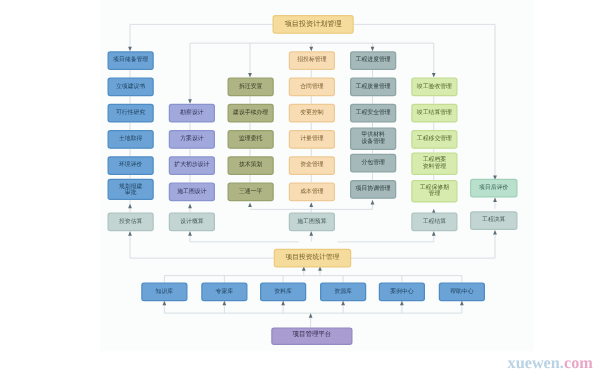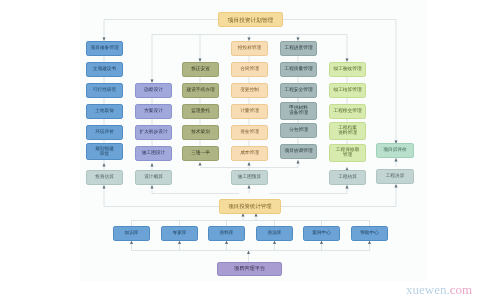--- a/index.html
+++ b/index.html
@@ -6,21 +6,21 @@
   body{width:483px;height:300px;overflow:hidden;
        font-family:"Liberation Sans",sans-serif;}
   #stage{position:relative;width:483px;height:300px;background:#ffffff;}
   #panel{position:absolute;left:80px;top:0px;width:347px;height:281px;
          background:#fbfcfc;}
   .node{position:absolute;box-sizing:border-box;border-radius:2.2px;
         display:flex;align-items:center;justify-content:center;
         text-align:center;line-height:1.05;letter-spacing:0;
         font-size:4.7px;white-space:pre-line;}
   svg#wires{position:absolute;left:0;top:0;width:483px;height:300px;}
-  #wm{position:absolute;left:406px;top:282px;font-size:13px;font-weight:normal;
+  #wm{position:absolute;left:406px;top:282px;font-size:13px;font-weight:bold;
       font-family:"Liberation Serif",serif;letter-spacing:0px;}
   #wm .a{color:#b9d2e4;}
   #wm .b{color:#e9a7c8;}
 </style>
 </head>
 <body>
 
 <div id="stage">
   <div id="panel"></div>
   <svg id="wires" viewBox="0 0 483 300">

